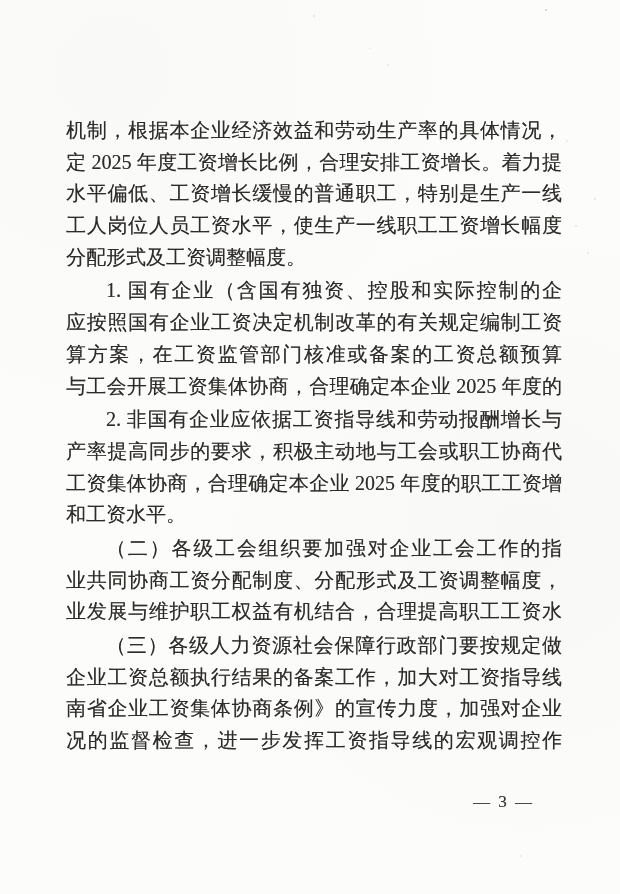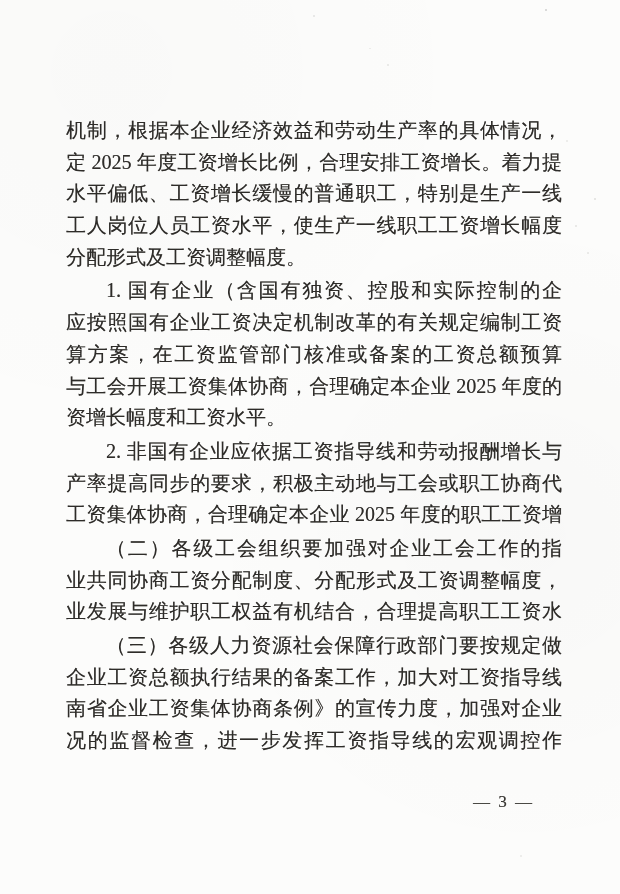--- a/index.html
+++ b/index.html
@@ -72,26 +72,26 @@
         <div class="line">定 2025 年度工资增长比例，合理安排工资增长。着力提高工资</div>
         <div class="line">水平偏低、工资增长缓慢的普通职工，特别是生产一线及技术</div>
         <div class="line">工人岗位人员工资水平，使生产一线职工工资增长幅度不低于</div>
         <div class="line end">分配形式及工资调整幅度。</div>
       </div>
       <div class="para">
         <div class="line indent">1. 国有企业（含国有独资、控股和实际控制的企业，下同）</div>
         <div class="line">应按照国有企业工资决定机制改革的有关规定编制工资总额预</div>
         <div class="line">算方案，在工资监管部门核准或备案的工资总额预算内，通过</div>
         <div class="line">与工会开展工资集体协商，合理确定本企业 2025 年度的职工工</div>
-        <div class="line end">资增长幅度和工资水平。</div>
       </div>
       <div class="para">
         <div class="line indent">2. 非国有企业应依据工资指导线和劳动报酬增长与劳动生</div>
         <div class="line">产率提高同步的要求，积极主动地与工会或职工协商代表开展</div>
         <div class="line">工资集体协商，合理确定本企业 2025 年度的职工工资增长幅度</div>
+        <div class="line end">和工资水平。</div>
       </div>
       <div class="para">
         <div class="line indent">（二）各级工会组织要加强对企业工会工作的指导，与企</div>
         <div class="line">业共同协商工资分配制度、分配形式及工资调整幅度，促进企</div>
         <div class="line end">业发展与维护职工权益有机结合，合理提高职工工资水平。</div>
       </div>
       <div class="para">
         <div class="line indent">（三）各级人力资源社会保障行政部门要按规定做好国有</div>
         <div class="line">企业工资总额执行结果的备案工作，加大对工资指导线和《湖</div>
         <div class="line">南省企业工资集体协商条例》的宣传力度，加强对企业执行情</div>

